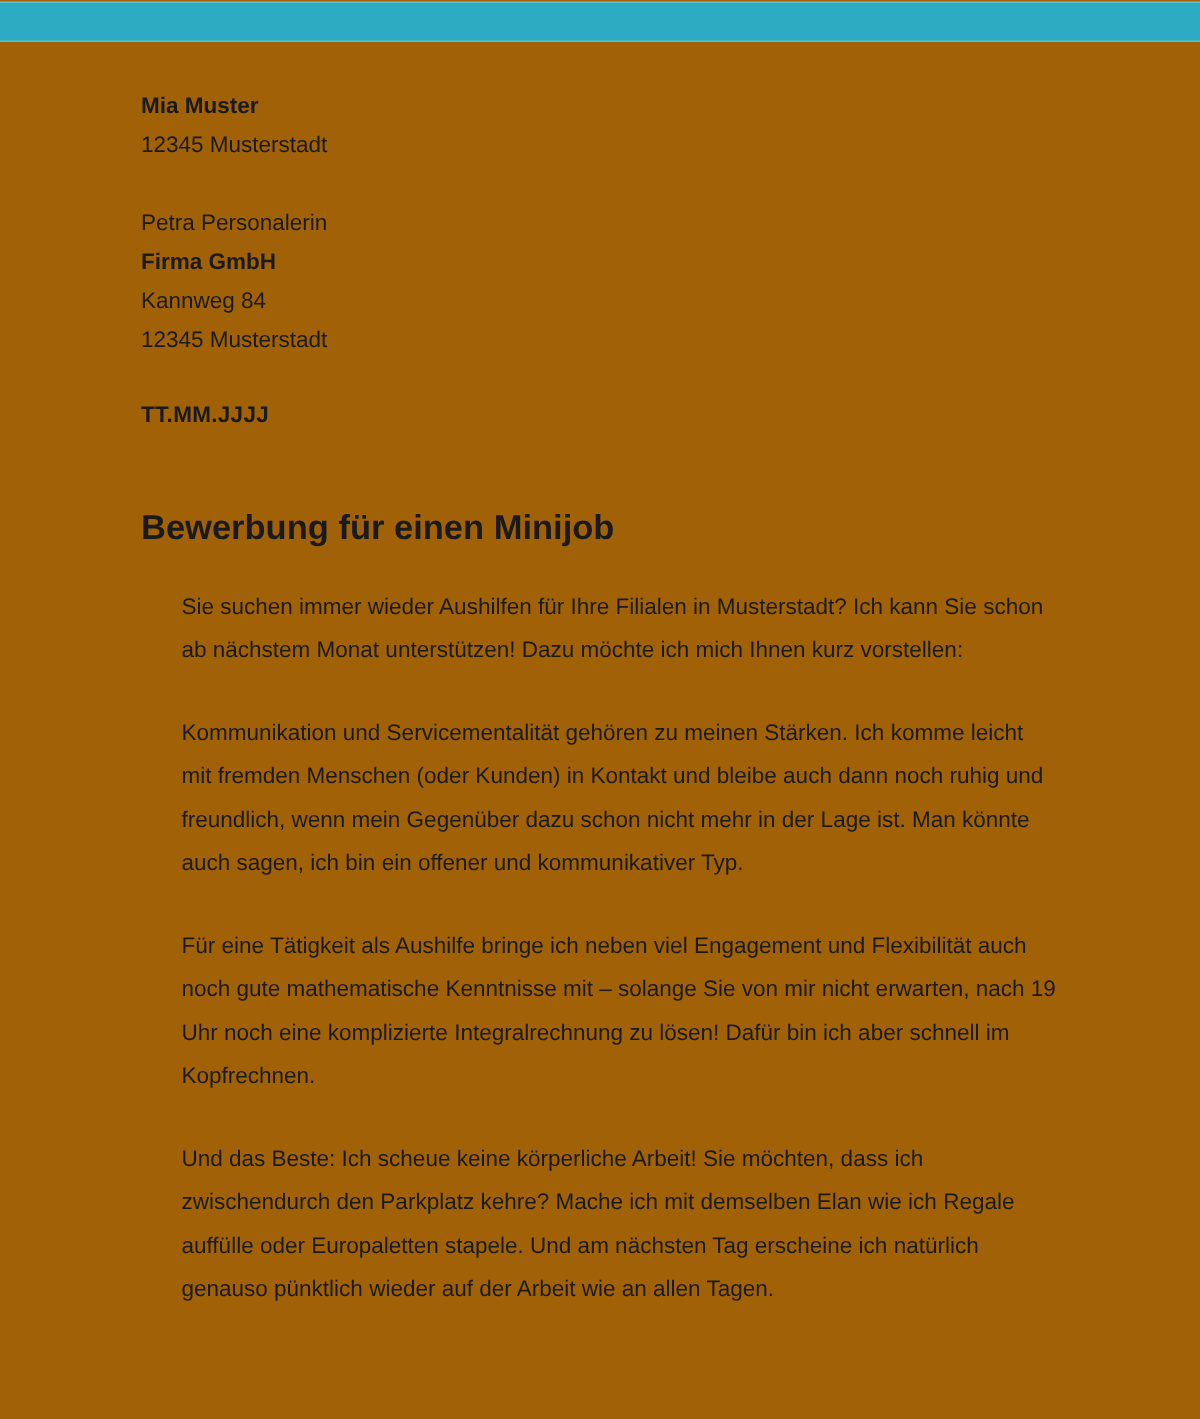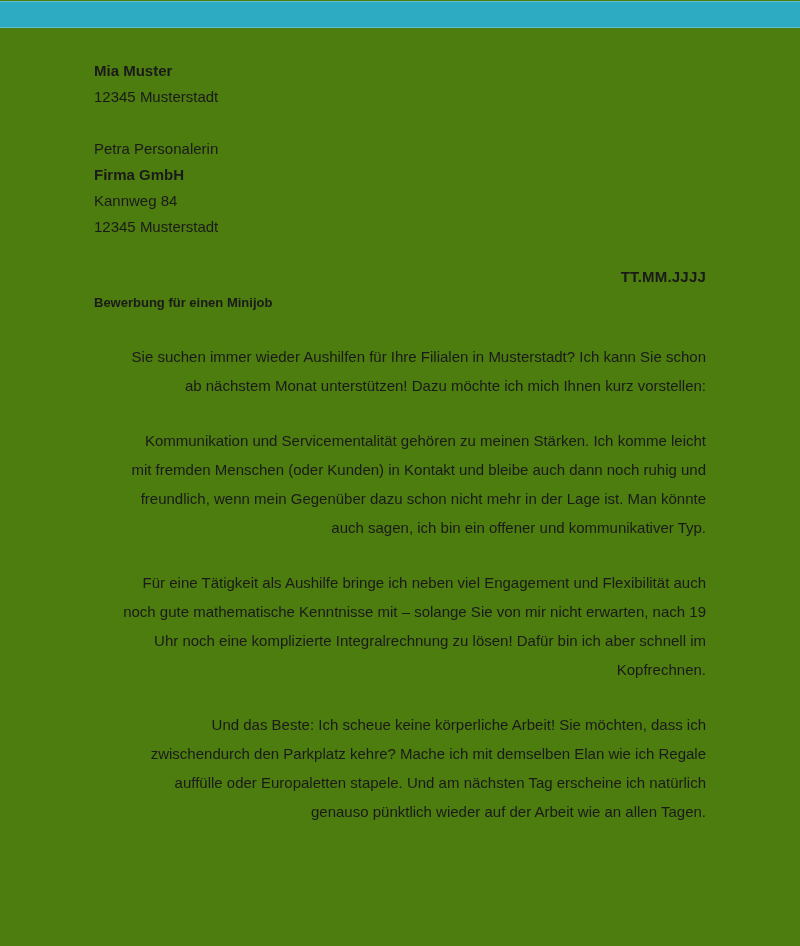--- a/index.html
+++ b/index.html
@@ -13,21 +13,21 @@
     overflow: hidden;
     font-family: "Liberation Sans", sans-serif;
     color: #1a1a1a;
     -webkit-font-smoothing: antialiased;
   }
 
   .page {
     position: relative;
     width: 800px;
     height: 946px;
-    background: #4d7c0f;
+    background: #a16207;
   }
 
   
   .accent-bar {
     position: absolute;
     left: 0;
     top: 1px;
     width: 800px;
     height: 27px;
     background: #2cabc3;
@@ -54,44 +54,44 @@
   .addr-line.bold {
     font-weight: bold;
   }
 
   .block-gap {
     height: 26px;
   }
 
   .date-line {
     margin-top: 24px;
-    text-align: right;
     font-size: 15px;
     font-weight: bold;
     line-height: 26px;
     letter-spacing: 0.2px;
   }
 
   .subject {
-    font-size: 13px;
+    margin-top: 48px;
+    font-size: 23px;
     font-weight: bold;
     line-height: 26px;
   }
 
   .salutation {
     margin-top: 62px;
     font-size: 15px;
     line-height: 29px;
   }
 
   .para {
     margin-top: 26px;
     font-size: 15px;
     line-height: 29px;
-    text-align: right;
+    text-align: left;
     margin-left: 27px;
   }
 </style>
 </head>
 <body>
 
 <div class="page">
 
   <div class="accent-bar"></div>
 

